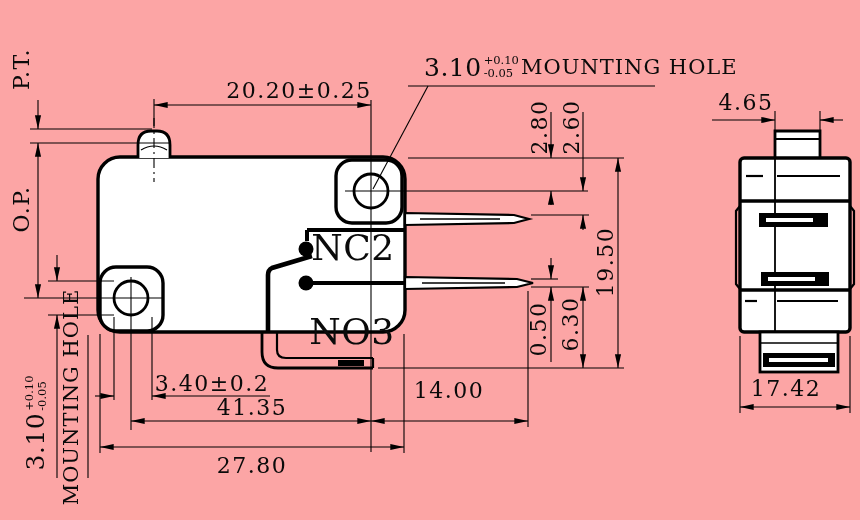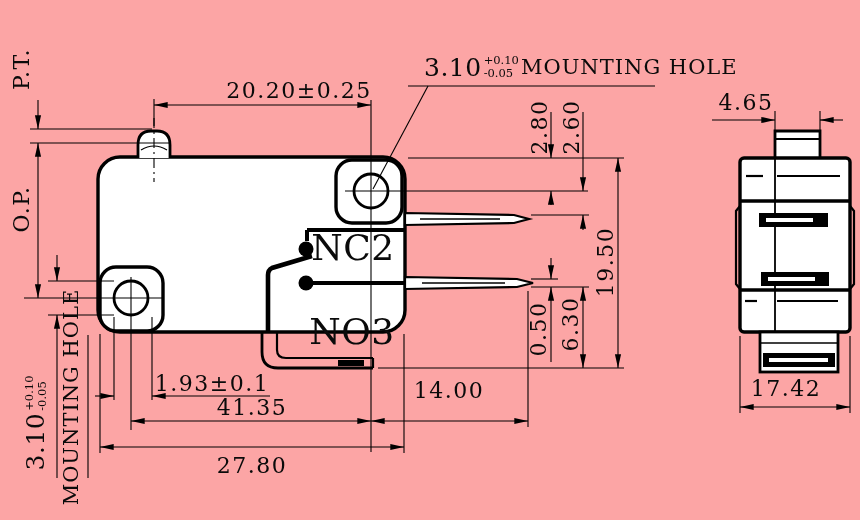--- a/index.html
+++ b/index.html
@@ -183,21 +183,21 @@
 
   <div class="lbl sw" style="left:353px;top:248px;">NC2</div>
   <div class="lbl sw" style="left:352px;top:284px;margin-top:48px;">NO3</div>
 
   <div class="lbl rot" style="left:540px;top:127px;">2.80</div>
   <div class="lbl rot" style="left:572px;top:127px;">2.60</div>
   <div class="lbl rot" style="left:606px;top:262px;">19.50</div>
   <div class="lbl rot" style="left:539px;top:329px;">0.50</div>
   <div class="lbl rot" style="left:571px;top:324px;">6.30</div>
 
-  <div class="lbl" style="left:212px;top:384px;">1.93±0.1</div>
+  <div class="lbl" style="left:212px;top:384px;">3.40±0.2</div>
   <div class="lbl" style="left:252px;top:408px;">41.35</div>
   <div class="lbl" style="left:449px;top:391px;">14.00</div>
   <div class="lbl" style="left:252px;top:434px;margin-top:32px;">27.80</div>
 
   <div class="lbl" style="left:746px;top:103px;">4.65</div>
   <div class="lbl" style="left:786px;top:389px;">17.42</div>
 
 </div>
 
 </body></html>

